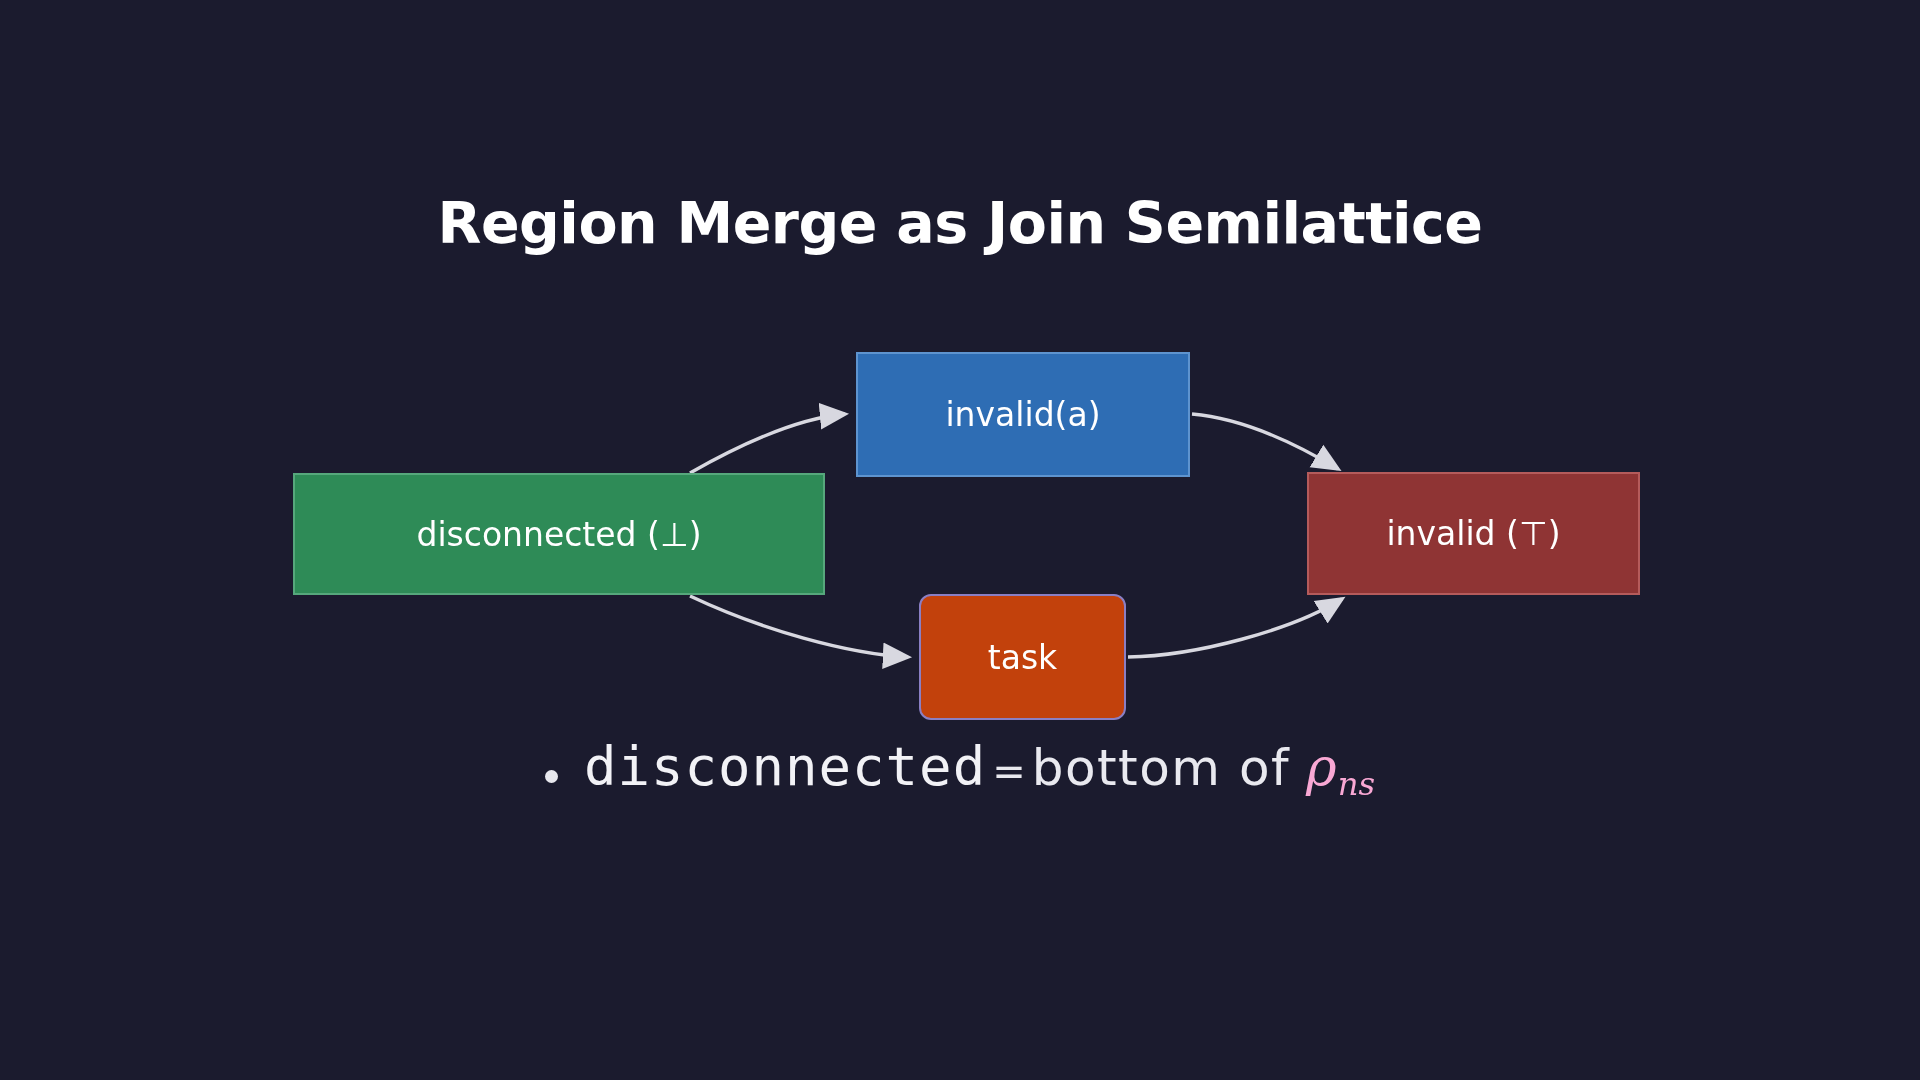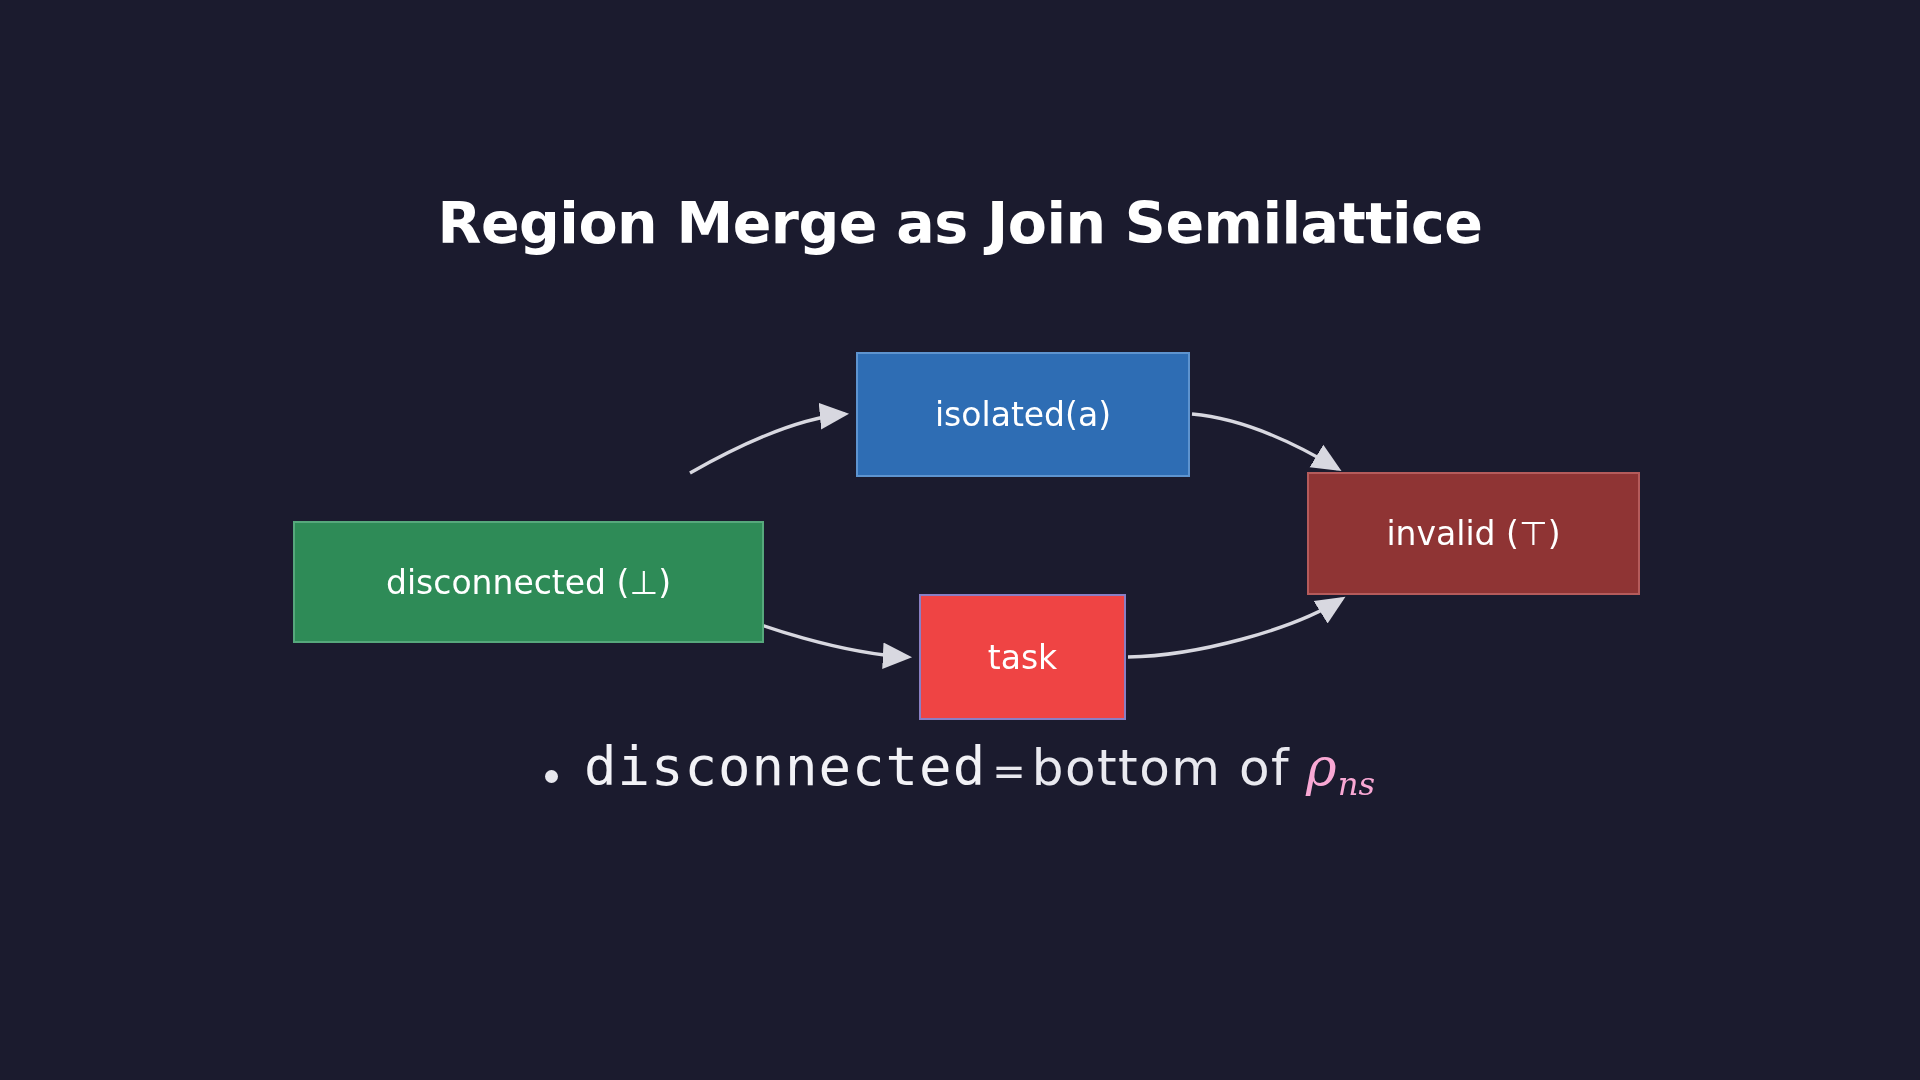--- a/index.html
+++ b/index.html
@@ -50,24 +50,23 @@
     font-size:33px;
     font-family:"DejaVu Sans", sans-serif;
     font-weight:normal;
     border-style:solid;
     border-width:2px;
     line-height:1;
     text-align:center;
   }
   #node-disconnected {
     left:293px; top:143px;
-    width:471px; height:122px;
+    width:532px; height:122px;
     background:#2e8b57;
     border-color:#56a87c;
-    margin-top:48px;
   }
   #node-isolated {
     left:856px; top:22px;
     width:334px; height:125px;
     background:#2e6db4;
     border-color:#5e94cf;
   }
   #node-task {
     left:919px; top:264px;
     width:207px; height:126px;
@@ -157,23 +156,23 @@
 
       <path d="M 1192,84 C 1238,88 1290,110 1338,139" fill="none" stroke="#d8d8e0" stroke-width="3.4" marker-end="url(#ah)"></path>
 
       <path d="M 690,266 C 762,300 848,324 908,327" fill="none" stroke="#d8d8e0" stroke-width="3.4" marker-end="url(#ah)"></path>
 
       <path d="M 1128,327 C 1196,326 1292,300 1342,269" fill="none" stroke="#d8d8e0" stroke-width="3.4" marker-end="url(#ah)"></path>
     </svg>
 
     <div class="node" id="node-disconnected" style="background: rgb(46, 139, 87); border-color: rgb(86, 168, 124);">disconnected (⊥)</div>
 
-    <div class="node" id="node-isolated" style="background: rgb(46, 109, 180); border-color: rgb(94, 148, 207);">isolated(a)</div>
+    <div class="node" id="node-isolated" style="background: rgb(46, 109, 180); border-color: rgb(94, 148, 207);">invalid(a)</div>
 
-    <div class="node" id="node-task" style="background: #ef4444; border-color: rgb(138, 127, 196);">task</div>
+    <div class="node" id="node-task" style="background: #c2410c; border-color: rgb(138, 127, 196); border-radius: 12px;">task</div>
 
     <div class="node" id="node-invalid" style="background: rgb(143, 52, 52); border-color: rgb(181, 91, 91); margin-left: 13px;">invalid (⊤)</div>
   </div>
 
   <div id="bullets">
 
     <div class="bullet-row">
       <span class="bullet-dot"></span><span class="t-mono">disconnected</span><span class="t-eq">=</span><span class="t-sans-light">bottom of</span><span class="t-italic" style="margin-left:16px;"><span>ρ</span><span class="sub">ns</span></span>
     </div>
 

